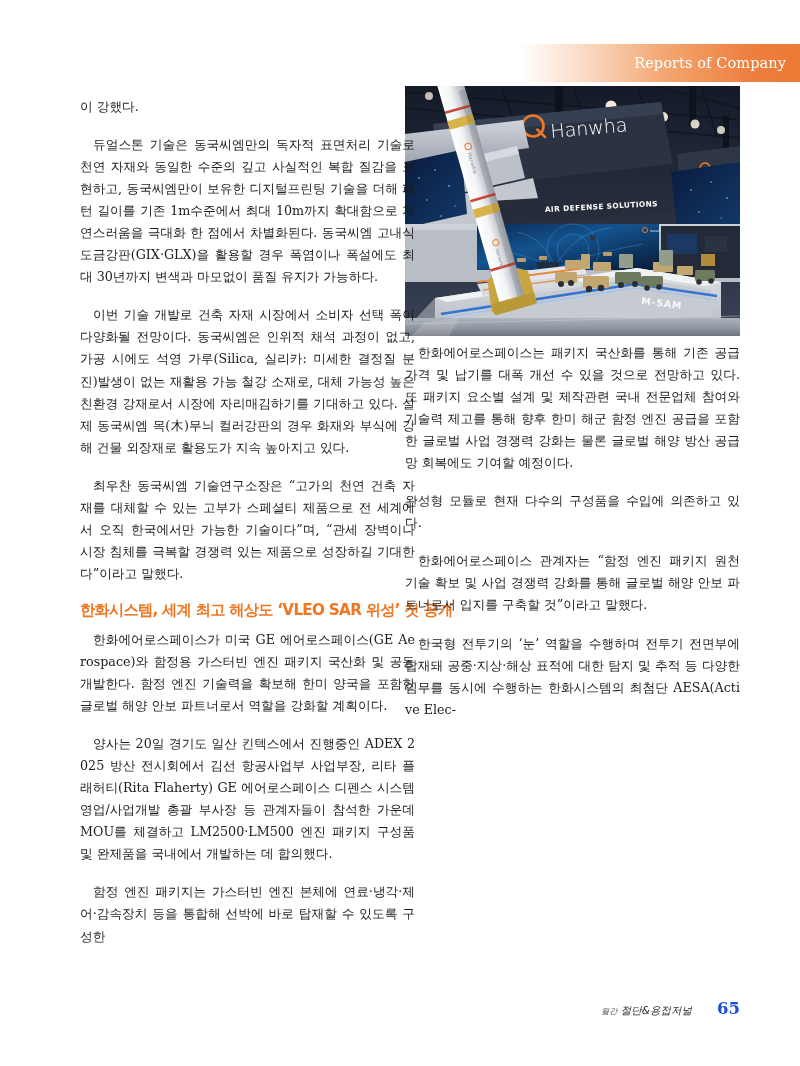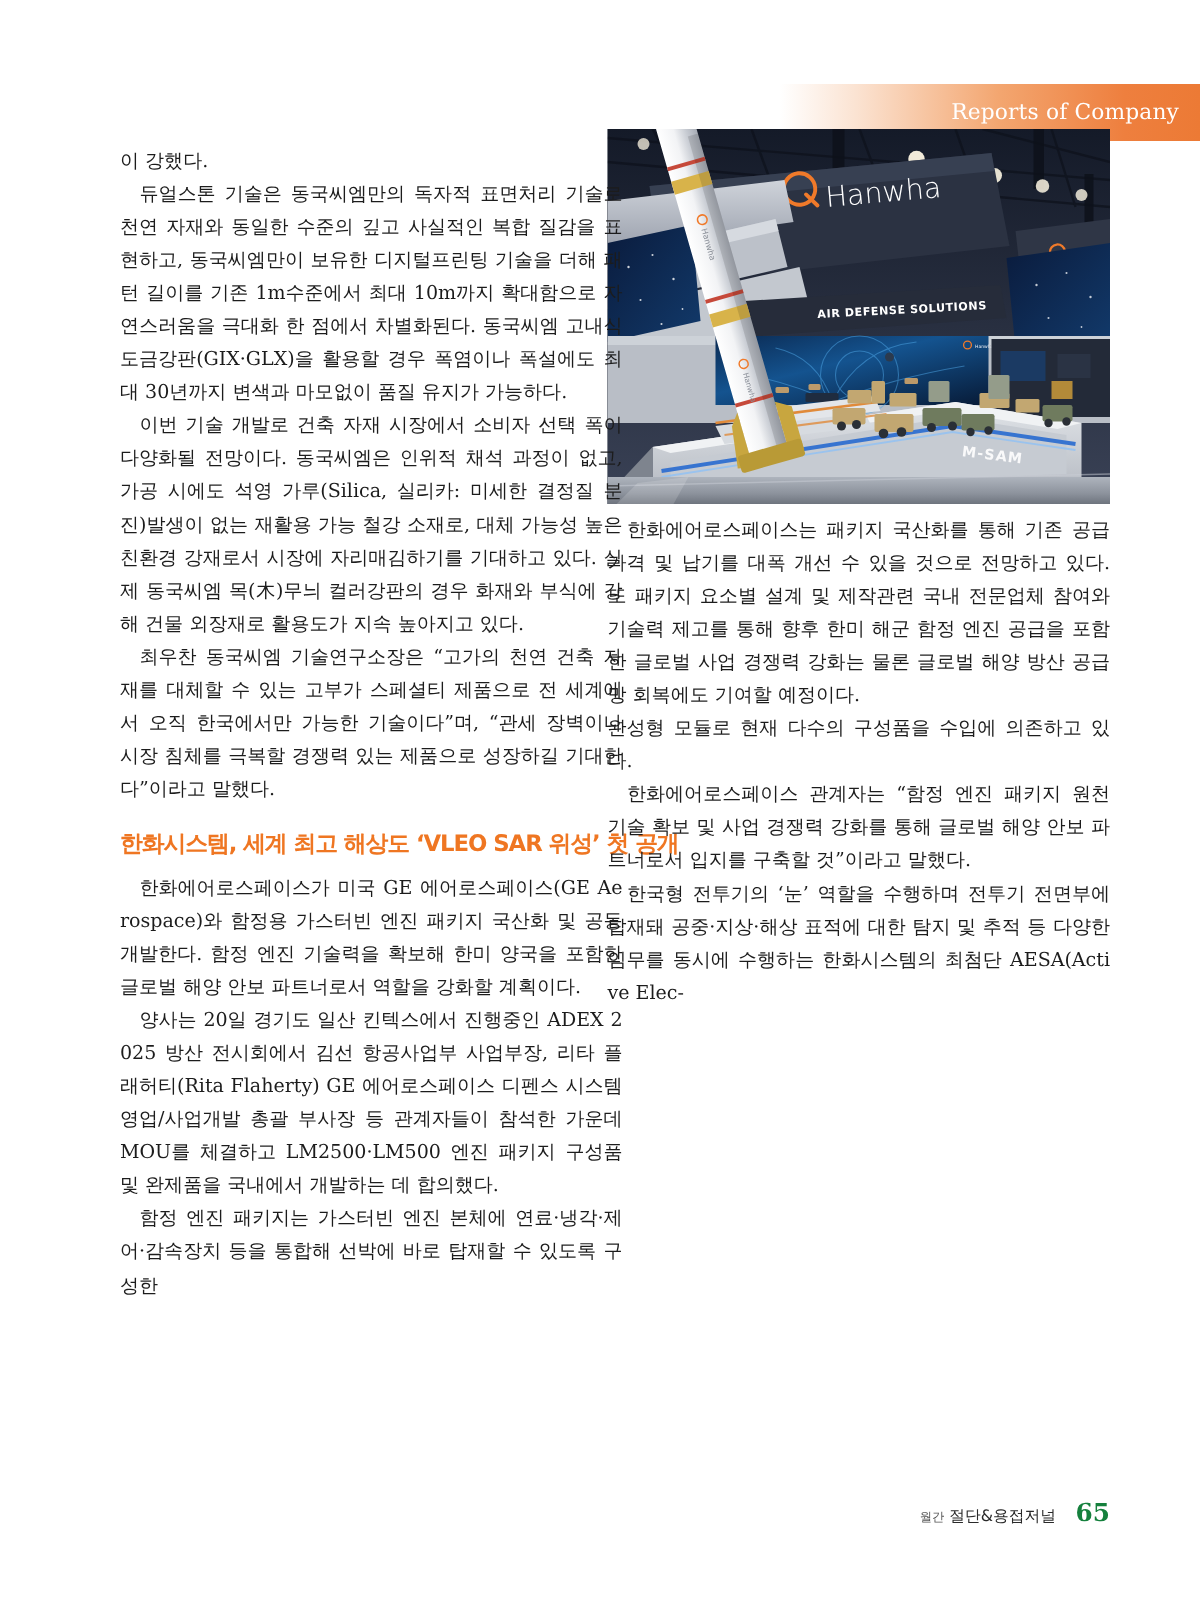--- a/index.html
+++ b/index.html
@@ -13,21 +13,21 @@
   body {
     font-family: "DejaVu Serif", "Liberation Serif", serif;
     position: relative;
     overflow: hidden;
   }
 
   
   .header-bar {
     position: absolute;
     left: 520px;
-    top: 56px;
+    top: 44px;
     width: 280px;
     height: 38px;
     background: linear-gradient(to right, #ffffff 0%, #fbe3d2 18%, #f3a670 52%, #ee7f3e 82%, #ec7a35 100%);
   }
   .header-bar-title {
     position: absolute;
     right: 14px;
     top: 50%;
     transform: translateY(-50%);
     color: #ffffff;
@@ -49,21 +49,21 @@
   }
   .col-left  { left: 80px; top: 96px; }
   .col-right { left: 405px; top: 342px; }
 
   .para {
     text-indent: 13px;
     word-break: break-all;
     overflow-wrap: anywhere;
   }
   .para.no-indent { text-indent: 0; }
-  .para + .para { margin-top: 0; }
+  .para + .para { margin-top: 16px; }
 
   
   .subhead {
     color: #ef7622;
     font-family: "DejaVu Sans", "Liberation Sans", sans-serif;
     font-weight: bold;
     font-size: 15.2px;
     line-height: 20px;
     letter-spacing: -0.7px;
     margin: 15px 0 9px 0;
@@ -90,31 +90,32 @@
     bottom: 48px;
     display: flex;
     align-items: baseline;
     gap: 5px;
     white-space: nowrap;
   }
   .footer-journal {
     font-family: "DejaVu Sans", "Liberation Sans", sans-serif;
     font-size: 10.5px;
     color: #2a2a2a;
+    font-style: italic;
   }
   .footer-journal .small {
     font-size: 8.2px;
     color: #555;
   }
   .footer-page {
     font-family: "DejaVu Serif", "Liberation Serif", serif;
     font-size: 16.5px;
     font-weight: bold;
-    color: #15803d;
-    margin-left: 8px;
+    color: #1d4ed8;
+    margin-left: 20px;
   }
 </style>
 </head>
 <body>
 
 <div class="header-bar">
   <span class="header-bar-title">Reports of Company</span>
 </div>
 
 <div class="photo">

